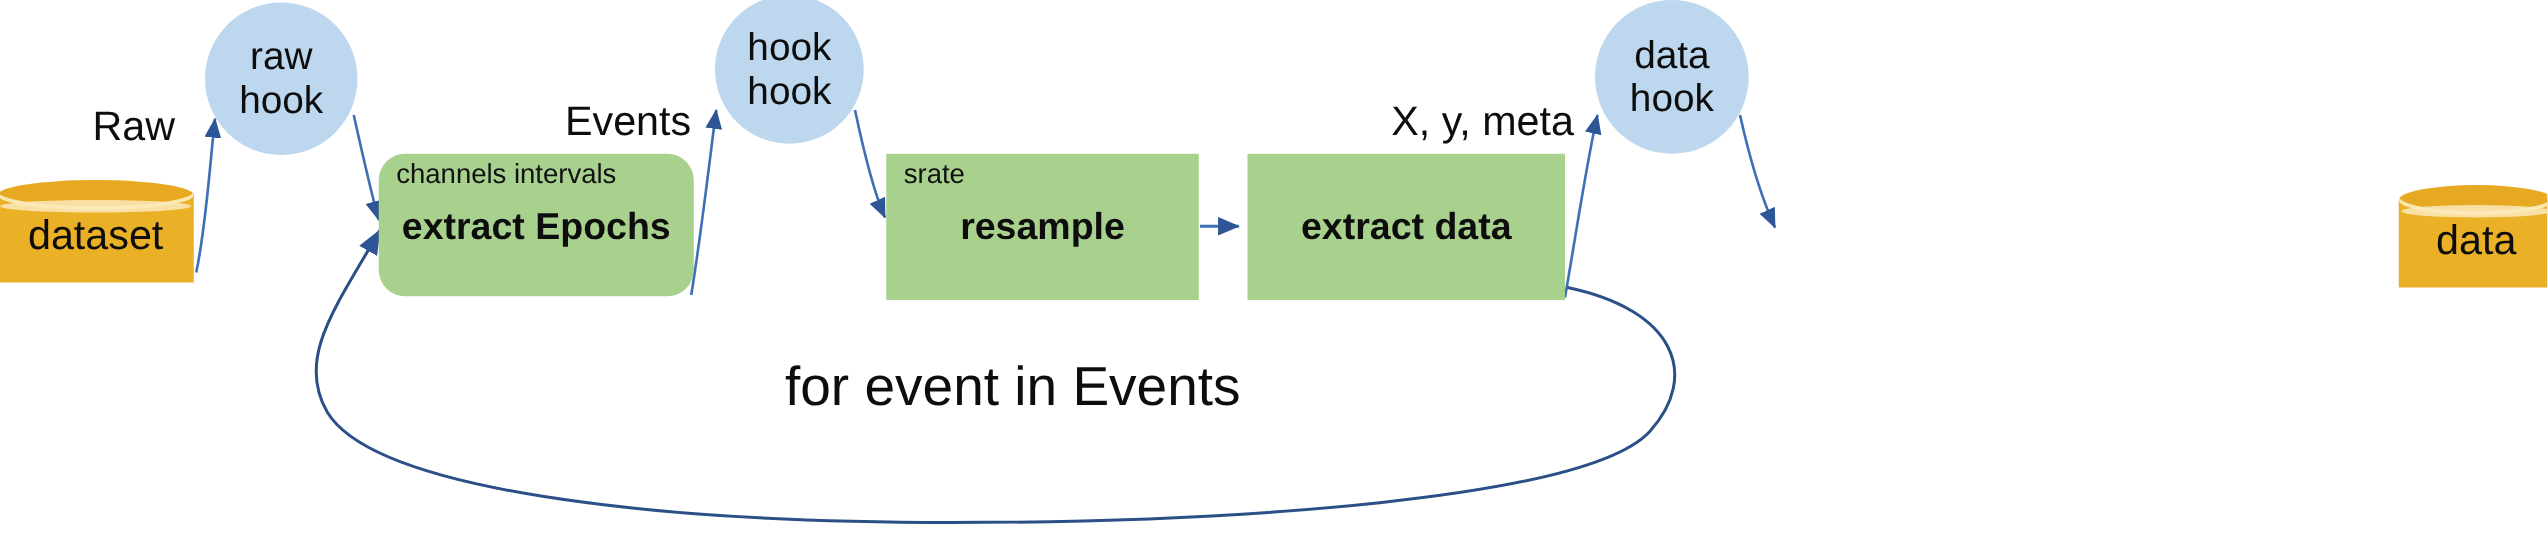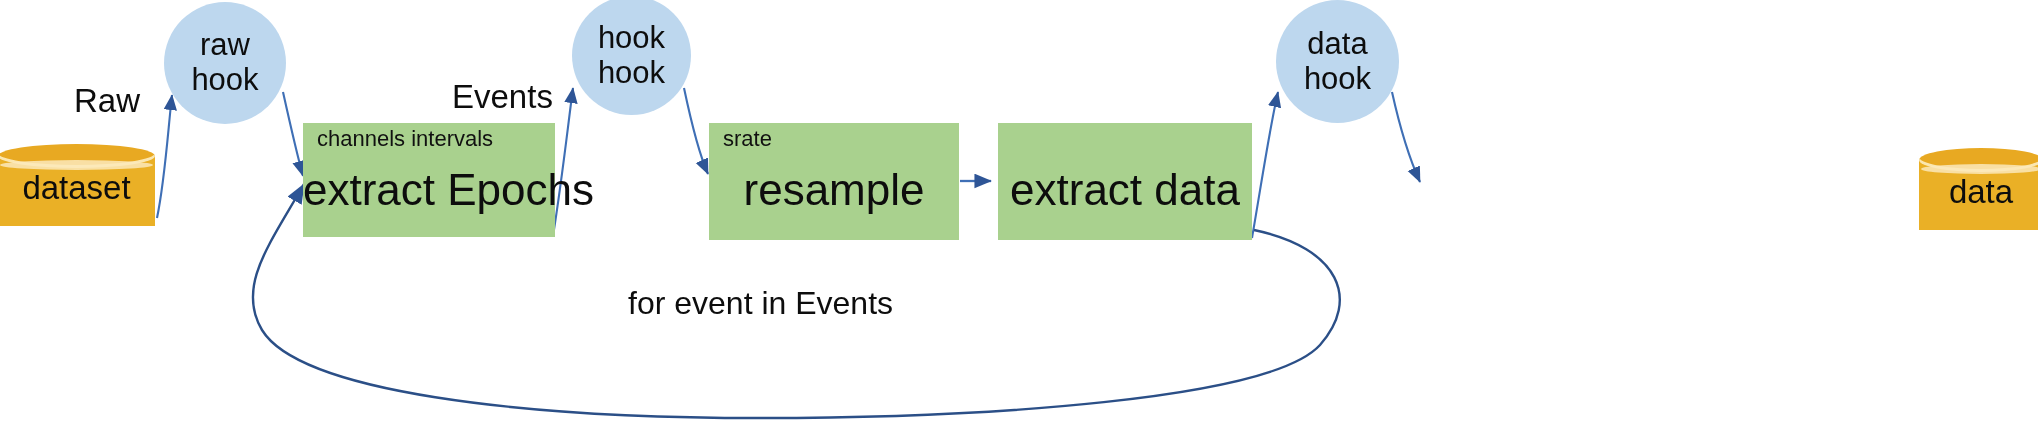--- a/index.html
+++ b/index.html
@@ -40,23 +40,24 @@
     color: #111111;
     white-space: nowrap;
     line-height: 1.1;
   }
   .proc-title {
     position: absolute;
     left: 0;
     right: 0;
     top: 42px;
     text-align: center;
-    font-size: 44px;
-    color: #0d0d0d;
-    white-space: nowrap;
+    font-size: 30px;
+    color: #0d0d0d;
+    white-space: nowrap;
+    font-weight: bold;
   }
 
   
   .hook {
     position: absolute;
     background: #bdd7ee;
     border-radius: 50%;
     display: flex;
     flex-direction: column;
     align-items: center;
@@ -113,21 +114,21 @@
 
   
   .edge-label {
     position: absolute;
     font-size: 33px;
     color: #0d0d0d;
     white-space: nowrap;
   }
   .loop-label {
     position: absolute;
-    font-size: 32px;
+    font-size: 44px;
     color: #0d0d0d;
     white-space: nowrap;
   }
 </style>
 </head>
 <body>
 
 <div id="canvas">
 
   <svg id="edges" viewBox="0 0 2038 440" xmlns="http://www.w3.org/2000/svg">
@@ -168,21 +169,21 @@
     <div class="cyl-label">dataset</div>
   </div>
 
   <div class="edge-label" style="left:74px; top:82px;">Raw</div>
 
   <div class="hook" style="left:164px; top:2px; width:122px; height:122px;">
     <span>raw</span>
     <span>hook</span>
   </div>
 
-  <div class="proc-box" style="left:303px; top:123px; width:252px; height:114px;">
+  <div class="proc-box" style="left:303px; top:123px; width:252px; height:114px;border-radius:21px;">
     <div class="proc-param">channels intervals</div>
     <div class="proc-title">extract Epochs</div>
   </div>
 
   <div class="edge-label" style="left:452px; top:78px;">Events</div>
 
   <div class="hook" style="left:572px; top:-4px; width:119px; height:119px;">
     <span>hook</span>
     <span>hook</span>
   </div>
@@ -190,20 +191,21 @@
   <div class="proc-box" style="left:998px; top:123px; width:254px; height:117px;">
     <div class="proc-param"></div>
     <div class="proc-title">extract data</div>
   </div>
 
   <div class="proc-box" style="left:709px; top:123px; width:250px; height:117px;">
     <div class="proc-param">srate</div>
     <div class="proc-title">resample</div>
   </div>
 
+  <div class="edge-label" style="left:1113px; top:78px;">X, y, meta</div>
 
   <div class="hook" style="left:1276px; top:0px; width:123px; height:123px;">
     <span>data</span>
     <span>hook</span>
   </div>
 
   <div class="cyl" style="left:1919px; top:148px; width:124px; height:82px;">
     <div class="cyl-body"></div>
     <div class="cyl-top"></div>
     <div class="cyl-rim"></div>

